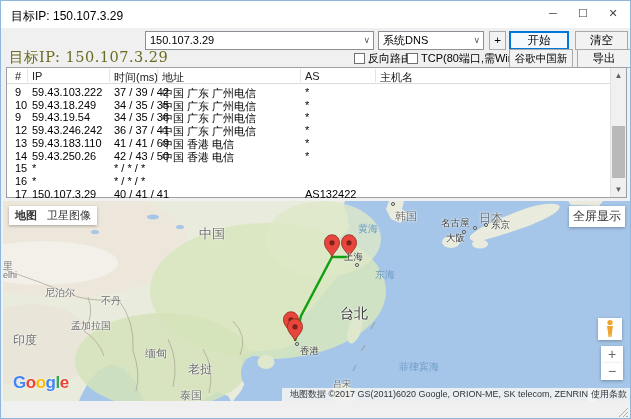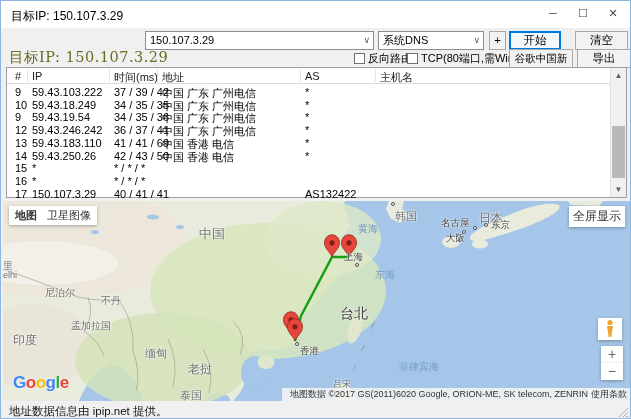--- a/index.html
+++ b/index.html
@@ -83,21 +83,21 @@
 
   <div class="combo" style="left:144px; top:30px; width:229px;">
     <span>150.107.3.29</span>
     <span class="arrow">∨</span>
   </div>
   <div class="combo" style="left:377px; top:30px; width:106px;">
     <span>系统DNS</span>
     <span class="arrow">∨</span>
   </div>
   <div class="btn" style="left:488px; top:30px; width:17px;">+</div>
-  <div class="btn btn-primary" style="left:508px; top:30px; width:52px;">开始</div>
+  <div class="btn btn-primary" style="left:508px; top:30px; width:60px;">开始</div>
   <div class="btn" style="left:574px; top:30px; width:53px;">清空</div>
 
   <div class="target-label">目标IP: 150.107.3.29</div>
   <div class="checkbox" style="left:353px; top:51px;">
     <span class="box"></span><span>反向路由</span>
   </div>
   <div class="checkbox" style="left:406px; top:51px;">
     <span class="box"></span><span>TCP(80端口,需WinPcap支持)</span>
   </div>
   <div class="btn" style="left:508px; top:48px; width:64px; font-size:10.5px;">谷歌中国新地图</div>
@@ -309,17 +309,16 @@
       </svg>
     </div>
     <div class="mapctl zoombtn zin">+</div>
     <div class="mapctl zoombtn zout">−</div>
     <div class="glogo" id="glogo"><span style="color: rgb(66, 133, 244);">G</span><span style="color: rgb(234, 67, 53);">o</span><span style="color: rgb(251, 188, 5);">o</span><span style="color: rgb(66, 133, 244);">g</span><span style="color: rgb(52, 168, 83);">l</span><span style="color: rgb(234, 67, 53);">e</span></div>
     <div class="attrib">地图数据 ©2017 GS(2011)6020 Google, ORION-ME, SK telecom, ZENRIN</div>
     <div class="terms">使用条款</div>
   </div>
 
   <div class="statusbar">
-    <div class="status-text">地址数据信息由 ipip.net 提供。</div>
     <div class="grip"></div>
   </div>
 
 </div>
 
 </body></html>

